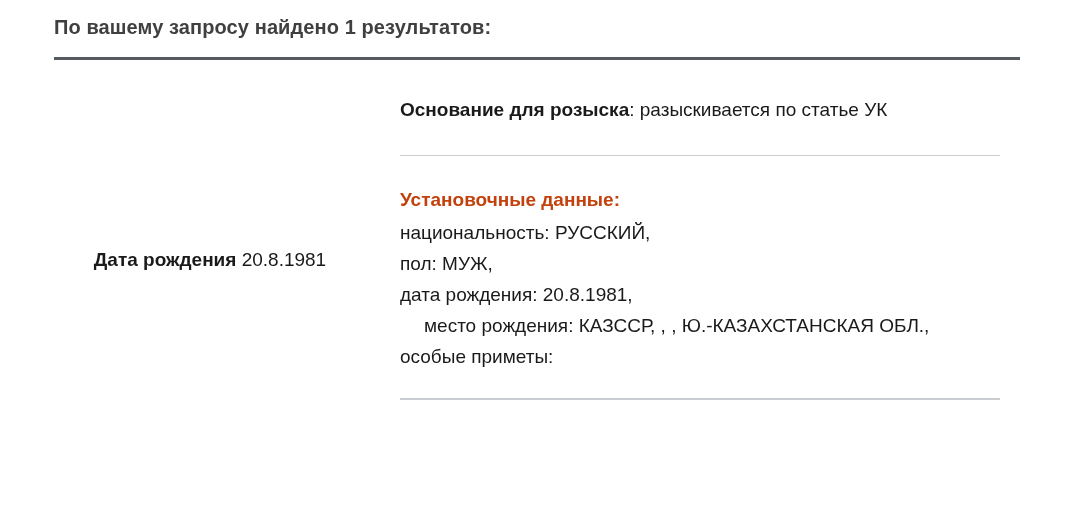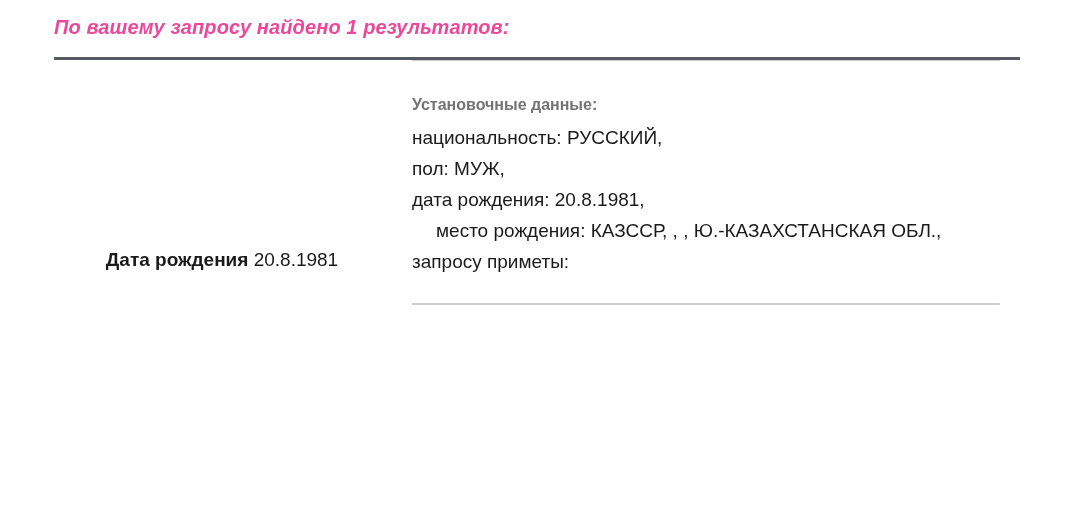--- a/index.html
+++ b/index.html
@@ -18,45 +18,43 @@
     position: relative;
     width: 1074px;
     height: 527px;
     box-sizing: border-box;
     padding: 0;
     overflow: hidden;
   }
   .results-heading {
     font-size: 20px;
     font-weight: bold;
-    color: #ec4899;
+    color: #404040;
     padding: 16px 0 0 54px;
     letter-spacing: 0.1px;
-    font-style: italic;
   }
   .top-rule {
     margin: 18px 54px 0 54px;
     height: 3px;
     background: #555b60;
   }
   .record {
     display: flex;
     align-items: flex-start;
     padding: 0;
   }
   .record-left {
     width: 400px;
     flex: 0 0 400px;
     display: flex;
     align-items: center;
     justify-content: center;
     min-height: 400px;
     box-sizing: border-box;
     padding-left: 20px;
-    margin-left: 12px;
   }
   .dob-line {
     font-size: 19px;
     color: #1a1a1a;
     white-space: nowrap;
   }
   .dob-line .lbl {
     font-weight: bold;
   }
   .record-right {
@@ -85,24 +83,24 @@
   }
   .line {
     font-size: 19px;
     line-height: 31px;
     color: #1a1a1a;
   }
   .line b, .strong {
     font-weight: bold;
   }
   .heading-line {
-    font-size: 16px;
+    font-size: 19px;
     line-height: 31px;
     font-weight: bold;
-    color: #737373;
+    color: #c2410c;
     margin-bottom: 2px;
   }
   .nowrap { white-space: nowrap; margin-left: 24px; }
 </style>
 </head>
 <body>
 
 <div class="page">
 
   <div class="results-heading">По вашему запросу найдено 1 результатов:</div>
@@ -113,30 +111,36 @@
 
     <div class="record-left">
       <div class="dob-line">
         <span class="lbl">Дата рождения</span>
         <span>20.8.1981</span>
       </div>
     </div>
 
     <div class="record-right">
 
+      <div class="block block-basis">
+        <div class="line">
+          <span class="strong">Основание для розыска</span><span>:</span>
+          <span>разыскивается по статье УК</span>
+        </div>
+      </div>
 
       <div class="thin-rule"></div>
 
       <div class="block block-details">
         <div class="heading-line">Установочные данные:</div>
         <div class="line">национальность: РУССКИЙ,</div>
         <div class="line">пол: МУЖ,</div>
         <div class="line">дата рождения: 20.8.1981,</div>
         <div class="line nowrap">место рождения: КАЗССР, , , Ю.-КАЗАХСТАНСКАЯ ОБЛ.,</div>
-        <div class="line">запросу приметы:</div>
+        <div class="line">особые приметы:</div>
       </div>
 
       <div class="thin-rule"></div>
 
 
       <div class="thin-rule"></div>
 
     </div>
   </div>
 </div>

